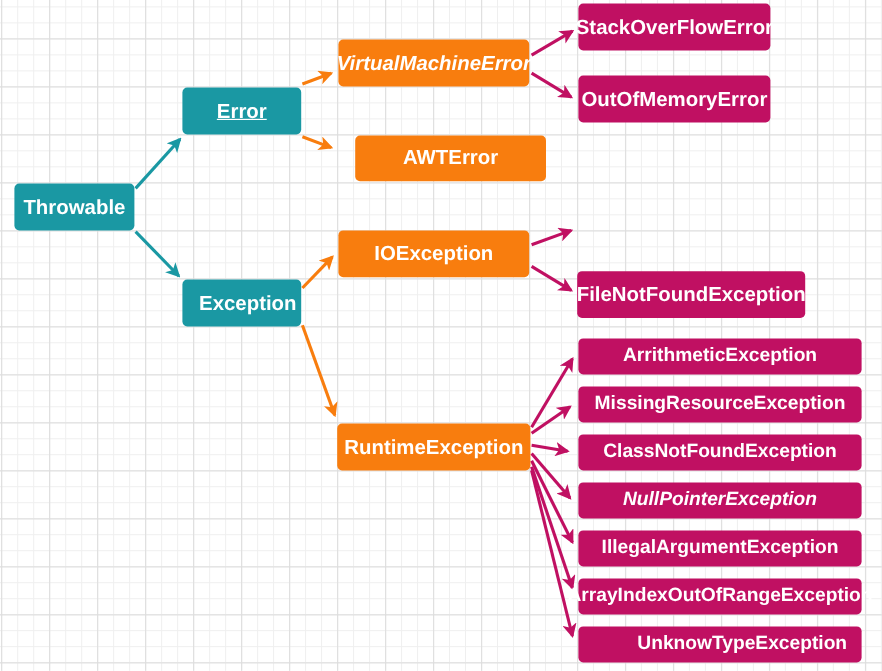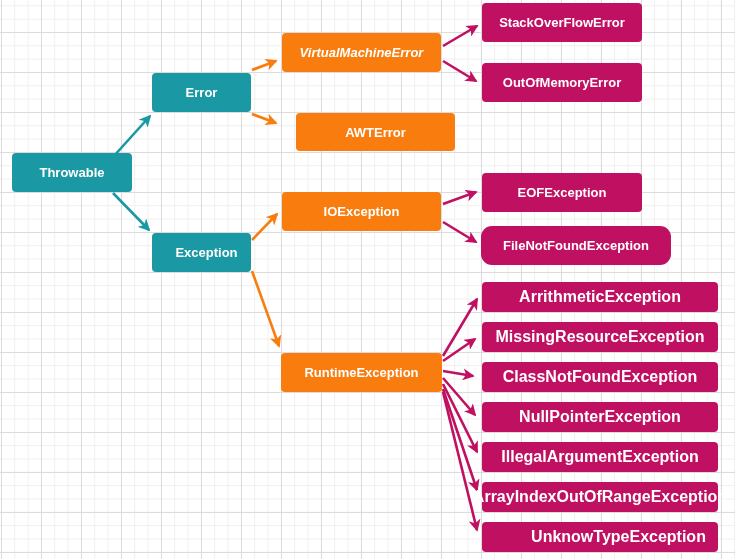--- a/index.html
+++ b/index.html
@@ -19,21 +19,21 @@
     background-position: 1px 0, 0 -8px, 1px 0, 0 -8px;
   }
 
   .edges { position:absolute; left:0; top:0; width:735px; height:559px; pointer-events:none; }
 
   .node {
     position:absolute;
     border-radius:4px;
     color:#ffffff;
     font-weight:bold;
-    font-size:13px;
+    font-size:17px;
     display:flex;
     align-items:center;
     justify-content:center;
     text-align:center;
     white-space:nowrap;
     box-sizing:border-box;
     cursor:default;
   }
   .node.small { font-size:16px; }
   .teal    { background:#1a98a3; }
@@ -78,35 +78,34 @@
       <line x1="443" y1="356" x2="477" y2="299" marker-end="url(#ah-magenta)"></line>
       <line x1="443" y1="361" x2="475" y2="339" marker-end="url(#ah-magenta)"></line>
       <line x1="443" y1="371" x2="473" y2="376" marker-end="url(#ah-magenta)"></line>
       <line x1="443" y1="378" x2="475" y2="415" marker-end="url(#ah-magenta)"></line>
       <line x1="443" y1="384" x2="477" y2="452" marker-end="url(#ah-magenta)"></line>
       <line x1="443" y1="389" x2="477" y2="490" marker-end="url(#ah-magenta)"></line>
       <line x1="443" y1="392" x2="477" y2="530" marker-end="url(#ah-magenta)"></line>
     </g>
   </svg>
 
-  <div class="node teal" style="left:12px; top:153px; width:120px; height:39px;">Throwable</div>
-  <div class="node teal" style="left:152px; top:73px; width:99px; height:39px;">Error</div>
+  <div class="node teal" style="left:12px; top:153px; width:100px; height:39px;">Throwable</div>
+  <div class="node teal" style="left:152px; top:73px; width:99px; height:39px;text-decoration:underline;">Error</div>
   <div class="node teal" style="left:152px; top:233px; width:99px; height:39px;padding-left:10px;">Exception</div>
 
   <div class="node orange" style="left:282px; top:33px; width:159px; height:39px;font-style:italic;">VirtualMachineError</div>
   <div class="node orange" style="left:282px; top:113px; width:159px; height:38px;margin-left:14px;">AWTError</div>
   <div class="node orange" style="left:282px; top:192px; width:159px; height:39px;">IOException</div>
   <div class="node orange" style="left:281px; top:353px; width:161px; height:39px;">RuntimeException</div>
 
   <div class="node magenta" style="left:482px; top:3px; width:160px; height:39px;">StackOverFlowError</div>
   <div class="node magenta" style="left:482px; top:63px; width:160px; height:39px;">OutOfMemoryError</div>
-  <div class="node magenta" style="left:482px; top:173px; width:160px; height:39px;">EOFException</div>
-  <div class="node magenta" style="left:481px; top:226px; width:190px; height:39px;border-radius:11px;">FileNotFoundException</div>
+  <div class="node magenta" style="left:481px; top:226px; width:190px; height:39px;">FileNotFoundException</div>
 
   <div class="node magenta small" style="left:482px; top:282px; width:236px; height:30px;">ArrithmeticException</div>
   <div class="node magenta small" style="left:482px; top:322px; width:236px; height:30px;">MissingResourceException</div>
   <div class="node magenta small" style="left:482px; top:362px; width:236px; height:30px;">ClassNotFoundException</div>
-  <div class="node magenta small" style="left:482px; top:402px; width:236px; height:30px;">NullPointerException</div>
+  <div class="node magenta small" style="left:482px; top:402px; width:236px; height:30px;font-style:italic;">NullPointerException</div>
   <div class="node magenta small" style="left:482px; top:442px; width:236px; height:30px;">IllegalArgumentException</div>
   <div class="node magenta small" style="left:482px; top:482px; width:236px; height:30px;">ArrayIndexOutOfRangeException</div>
   <div class="node magenta small" style="left:482px; top:522px; width:236px; height:30px;padding-left:37px;">UnknowTypeException</div>
 
 </div>
 
 </body></html>

